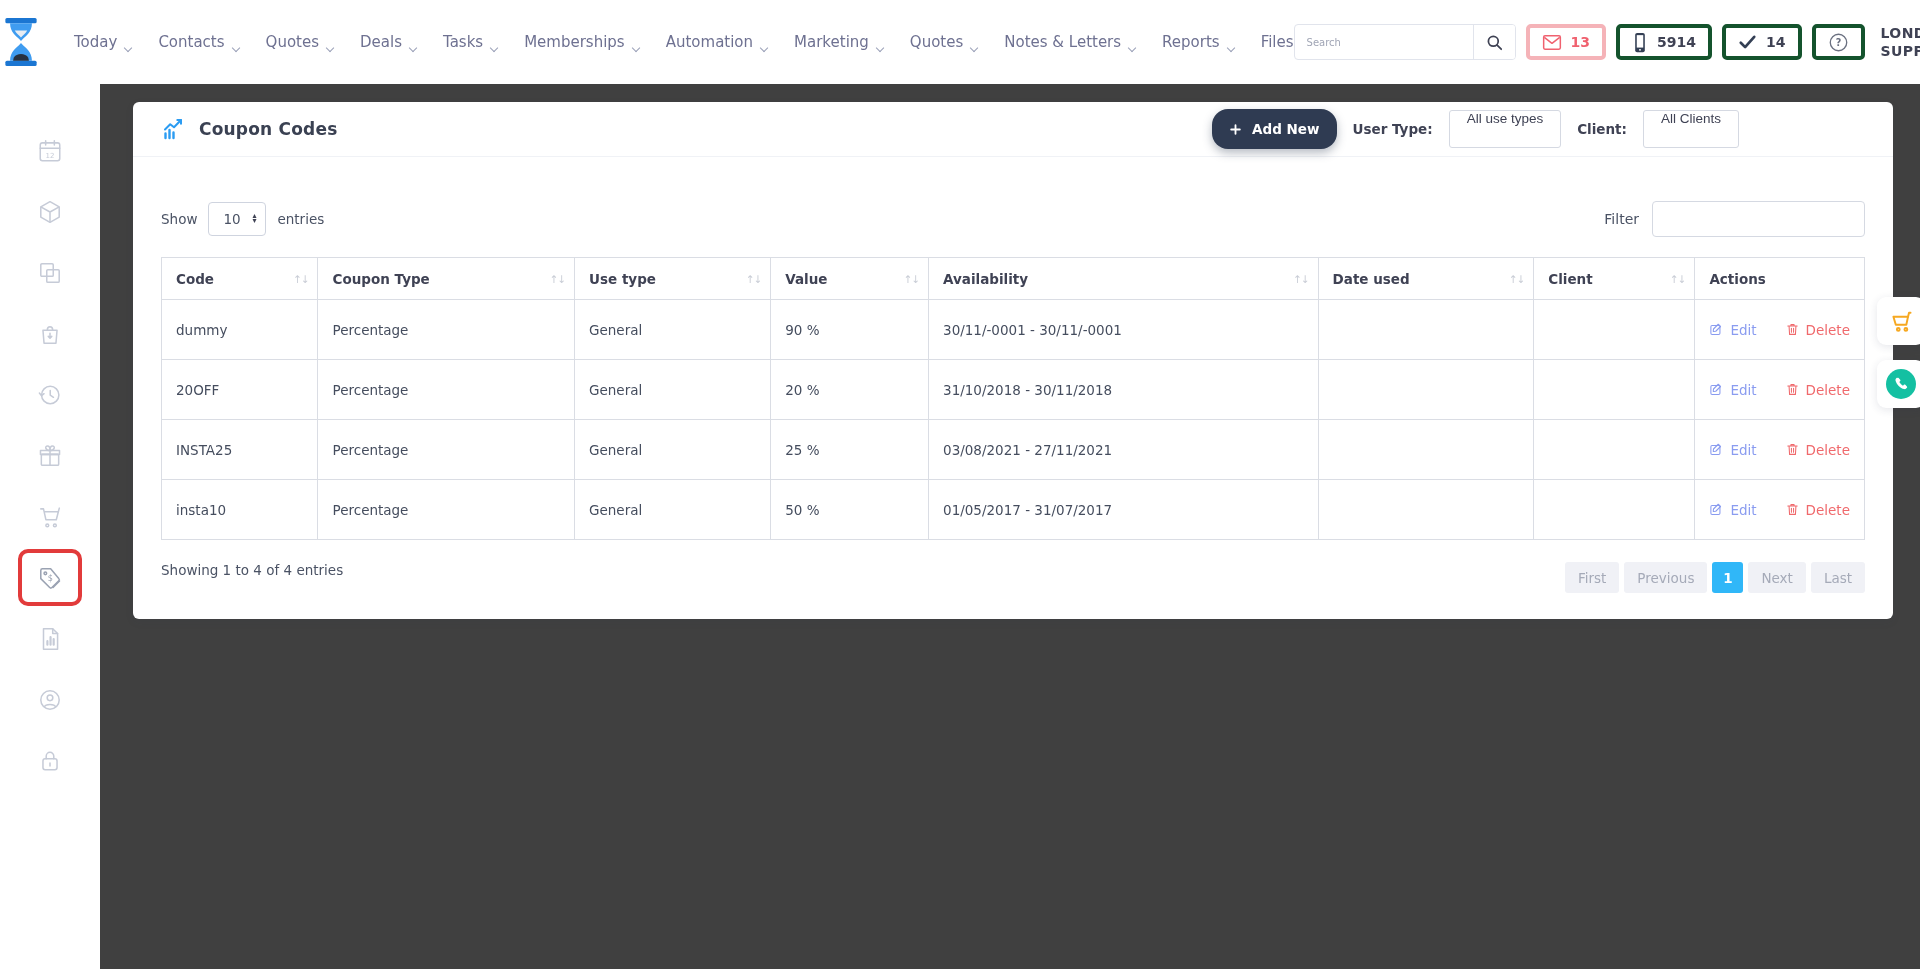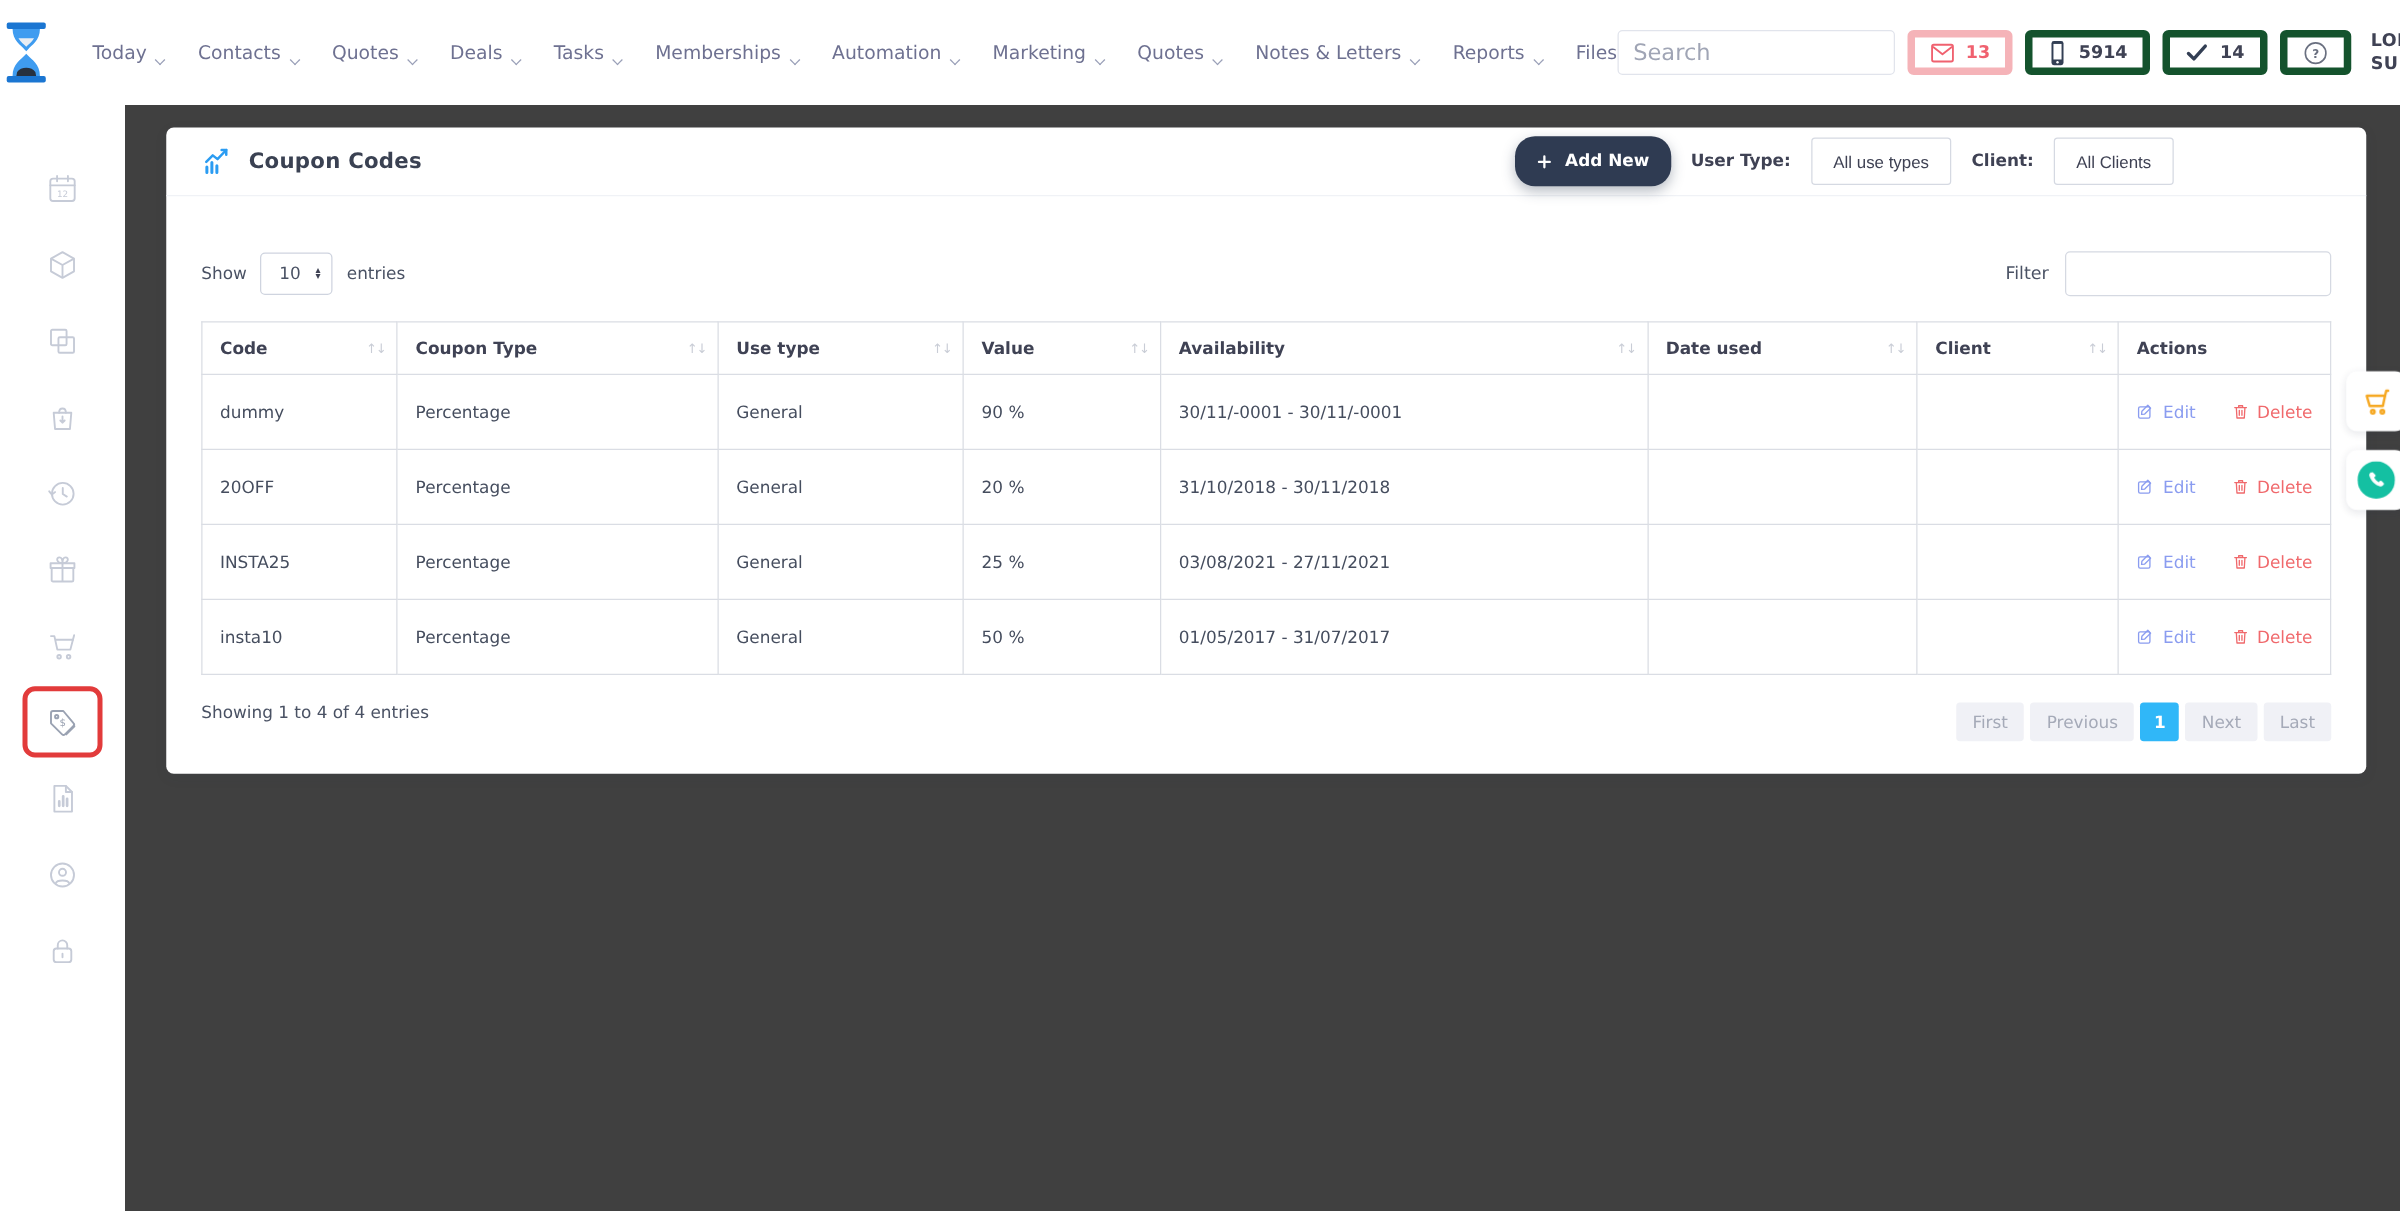--- a/index.html
+++ b/index.html
@@ -7,45 +7,45 @@
     font-family:"DejaVu Sans","Liberation Sans",sans-serif; }
   
   .topbar { height:84px; background:#fff; display:flex; align-items:center; padding-right:30px; }
   .logo-wrap { width:100px; display:flex; justify-content:center; align-items:center; cursor:pointer; }
   .nav { display:flex; align-items:center; gap:27px; margin-left:32px; }
   .nav-item { display:flex; align-items:flex-end; gap:8px; font-size:15px; color:#6e7191; cursor:pointer; white-space:nowrap; }
   .chev { width:6px; height:6px; border-right:1.6px solid #9aa0b8; border-bottom:1.6px solid #9aa0b8;
     transform:rotate(45deg); margin-top:-4px; }
   .top-right { margin-left:auto; display:flex; align-items:center; gap:10px; }
   .searchbox { width:222px; height:36px; border:1px solid #e1e4ec; border-radius:4px; display:flex; align-items:center; overflow:hidden; }
-  .searchbox input { border:none; outline:none; flex:1; height:100%; padding:0 12px; font-size:18px; color:#6b7080;
+  .searchbox input { border:none; outline:none; flex:1; height:100%; padding:0 12px; font-size:10px; color:#6b7080;
     font-family:inherit; background:transparent; }
   .searchbox input::placeholder { color:#a0a5b5; }
   .search-btn { width:42px; height:100%; border-left:1px solid #e1e4ec; display:flex; align-items:center; justify-content:center; cursor:pointer; background:#fff; }
-  .tbadge { height:36px; border:6px solid #14532d; border-radius:5px; display:flex; align-items:center; gap:9px;
+  .tbadge { height:36px; border:4px solid #14532d; border-radius:5px; display:flex; align-items:center; gap:9px;
     padding:0 12px; font-size:14px; font-weight:bold; color:#3f4254; cursor:pointer; background:#fff; }
   .tbadge.mail { border-color:#f5b3b8; color:#f0616f; }
   .user-name { font-size:14px; font-weight:bold; color:#3f4254; line-height:1.3; letter-spacing:.4px; margin-left:6px; }
   
   .page { display:flex; height:885px; }
   .sidebar { width:100px; background:#fff; display:flex; flex-direction:column; align-items:center; padding-top:36px; }
   .side-item { width:64px; height:61px; display:flex; align-items:center; justify-content:center; cursor:pointer; flex:none; }
   .side-item.active { border:4px solid #e23b3b; border-radius:10px; height:57px; margin:2px 0; }
   .main { flex:1; background:#404040; padding:18px 27px 0 33px; }
   .card { background:#fff; border-radius:6px; min-height:513px; box-shadow:0 3px 10px rgba(40,50,80,.07); }
   .card-header { height:55px; display:flex; align-items:center; padding:0 28px; border-bottom:1px solid #f0f2f6; }
   .title-group { display:flex; align-items:center; gap:14px; }
   .page-title { font-size:17px; font-weight:bold; color:#3a4152; letter-spacing:.2px; }
   .header-controls { margin-left:auto; margin-right:126px; display:flex; align-items:center; gap:16px; }
   .add-btn { background:#2f3b52; color:#fff; height:40px; padding:0 17px; border:none; border-radius:16px;
     display:flex; align-items:center; gap:10px; font-size:13.5px; font-weight:bold; font-family:inherit;
     cursor:pointer; box-shadow:0 4px 10px rgba(47,59,82,.35); }
   .ctl-label { font-size:13.5px; font-weight:bold; color:#3f4254; white-space:nowrap; }
   .ctl-select { height:38px; border:1px solid #d5d9e2; border-radius:3px; background:#fff; padding:0 17px;
-    font-size:13.5px; color:#3f4254; display:flex; align-items:center; cursor:pointer; white-space:nowrap;
+    font-size:13.5px; color:#3f4254; display:flex; cursor:pointer; white-space:nowrap;
     font-family:"Liberation Sans",sans-serif; }
   .card-body { padding:44px 28px 26px; }
   .controls-row { display:flex; align-items:center; margin-bottom:20px; }
   .show-group { display:flex; align-items:center; gap:11px; font-size:13.5px; color:#4a5264; }
   .size-select { width:58px; height:34px; border:1px solid #cfd4df; border-radius:4px; background:#fff;
     display:flex; align-items:center; justify-content:space-between; padding:0 9px 0 14px; color:#4a5264; cursor:pointer; }
   .updown { display:flex; flex-direction:column; line-height:.62; font-size:8px; color:#3f4254; }
   .filter-group { margin-left:auto; display:flex; align-items:center; gap:13px; font-size:14px; color:#4a5264; }
   .filter-input { width:213px; height:36px; border:1px solid #d5d9e2; border-radius:4px; outline:none;
     font-family:inherit; font-size:13.5px; color:#4a5264; padding:0 10px; }

